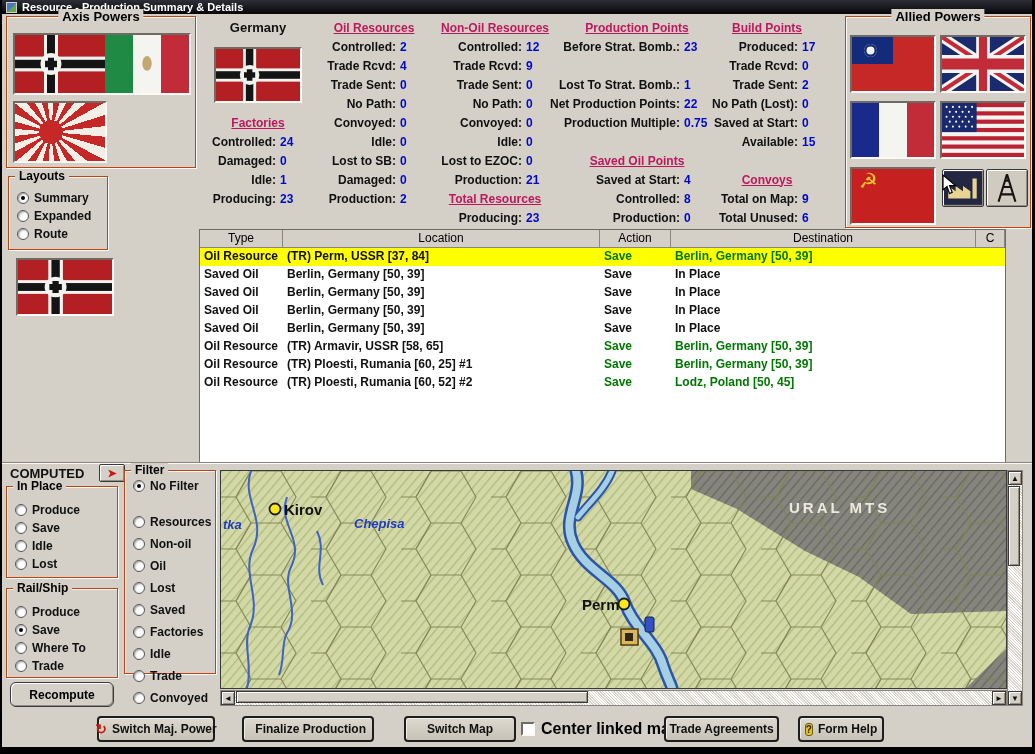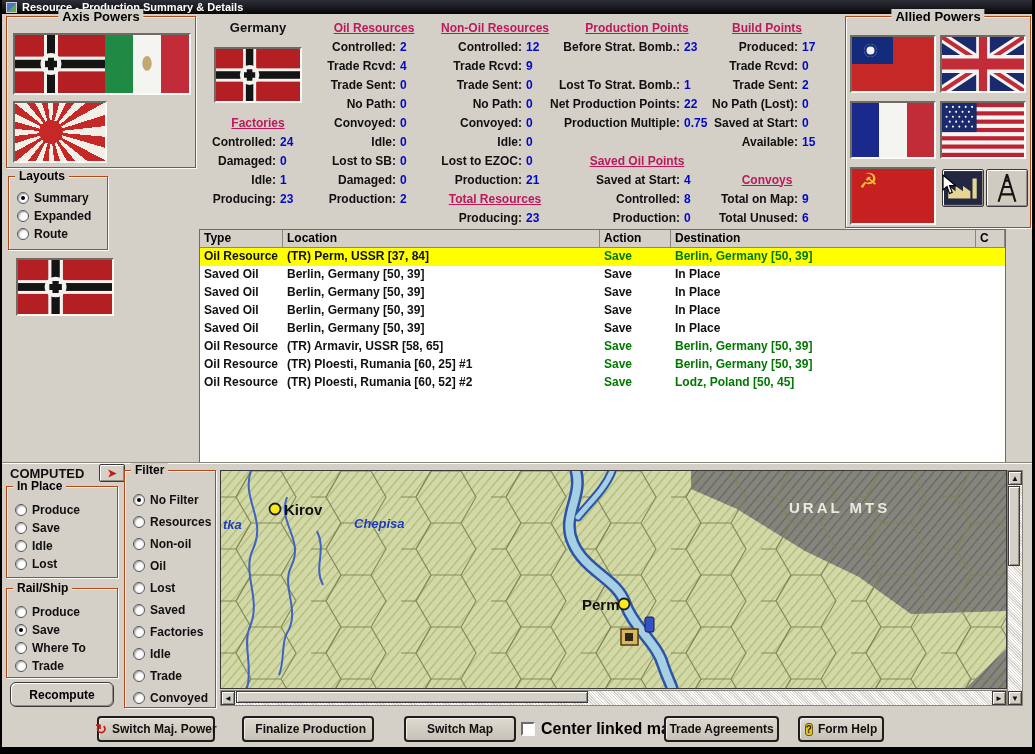--- a/index.html
+++ b/index.html
@@ -33,21 +33,21 @@
 .lab{font-weight:bold;color:#101010;flex:none;}
 .val{width:30px;margin-left:4px;font-weight:bold;color:#0008c8;text-align:left;flex:none;}
 .c4 .val{width:28px;}
 .shead{font-weight:bold;text-decoration:underline;color:#be185d;}
 .ctitle{font-weight:bold;font-size:13px;color:#101010;}
 .flagwrap{height:76px;display:flex;align-items:center;justify-content:center;}
 
 
 .rtable{position:absolute;left:197px;top:229px;width:807px;height:234px;background:#fff;border:1px solid #6e6a64;overflow:hidden;}
 .thead,.trow{display:grid;grid-template-columns:83px 317px 71px 305px 1fr;height:18px;}
-.thead{background:#d4d0c8;font-weight:bold;font-size:12px;}
+.thead{background:#d4d0c8;font-weight:normal;font-size:12px;text-align:center;}
 .thead>div{border-right:1px solid #8a867e;border-bottom:1px solid #8a867e;padding:1px 4px;line-height:15px;}
 .trow{font-size:12px;font-weight:bold;color:#101010;}
 .trow>div{padding:1px 4px;line-height:15px;white-space:nowrap;overflow:hidden;}
 .trow.hl{background:#ffff00;}
 .green{color:#007800;}
 
 
 .radio{position:absolute;left:8px;display:flex;align-items:center;gap:5px;cursor:default;white-space:nowrap;}
 .rb{width:12px;height:12px;border-radius:50%;background:#fff;border:1px solid #555;box-shadow:inset 1px 1px 2px #9a9a9a;position:relative;flex:none;}
 .rb.sel::after{content:"";position:absolute;left:3px;top:3px;width:4px;height:4px;border-radius:50%;background:#000;}
@@ -546,23 +546,23 @@
     <label class="radio" style="top:70px;">
         <span class="rb"></span>
         <span class="rlabel">Trade</span>
       </label>
   </div>
 
   <button class="btn3d" style="position:absolute;left:8px;top:682px;width:104px;height:25px;border-radius:6px;">
       <span>Recompute</span>
     </button>
 
-  <div class="gb" style="left:122px;top:470px;width:92px;height:238px;padding-left:48px;">
+  <div class="gb" style="left:122px;top:470px;width:92px;height:204px;padding-left:48px;">
     <span class="gb-label">Filter</span>
-    <label class="radio" style="top:22px;">
+    <label class="radio" style="top:8px;">
         <span class="rb sel"></span>
         <span class="rlabel">No Filter</span>
       </label>
     <label class="radio" style="top:44px;">
         <span class="rb"></span>
         <span class="rlabel">Resources</span>
       </label>
     <label class="radio" style="top:66px;">
         <span class="rb"></span>
         <span class="rlabel">Non-oil</span>

